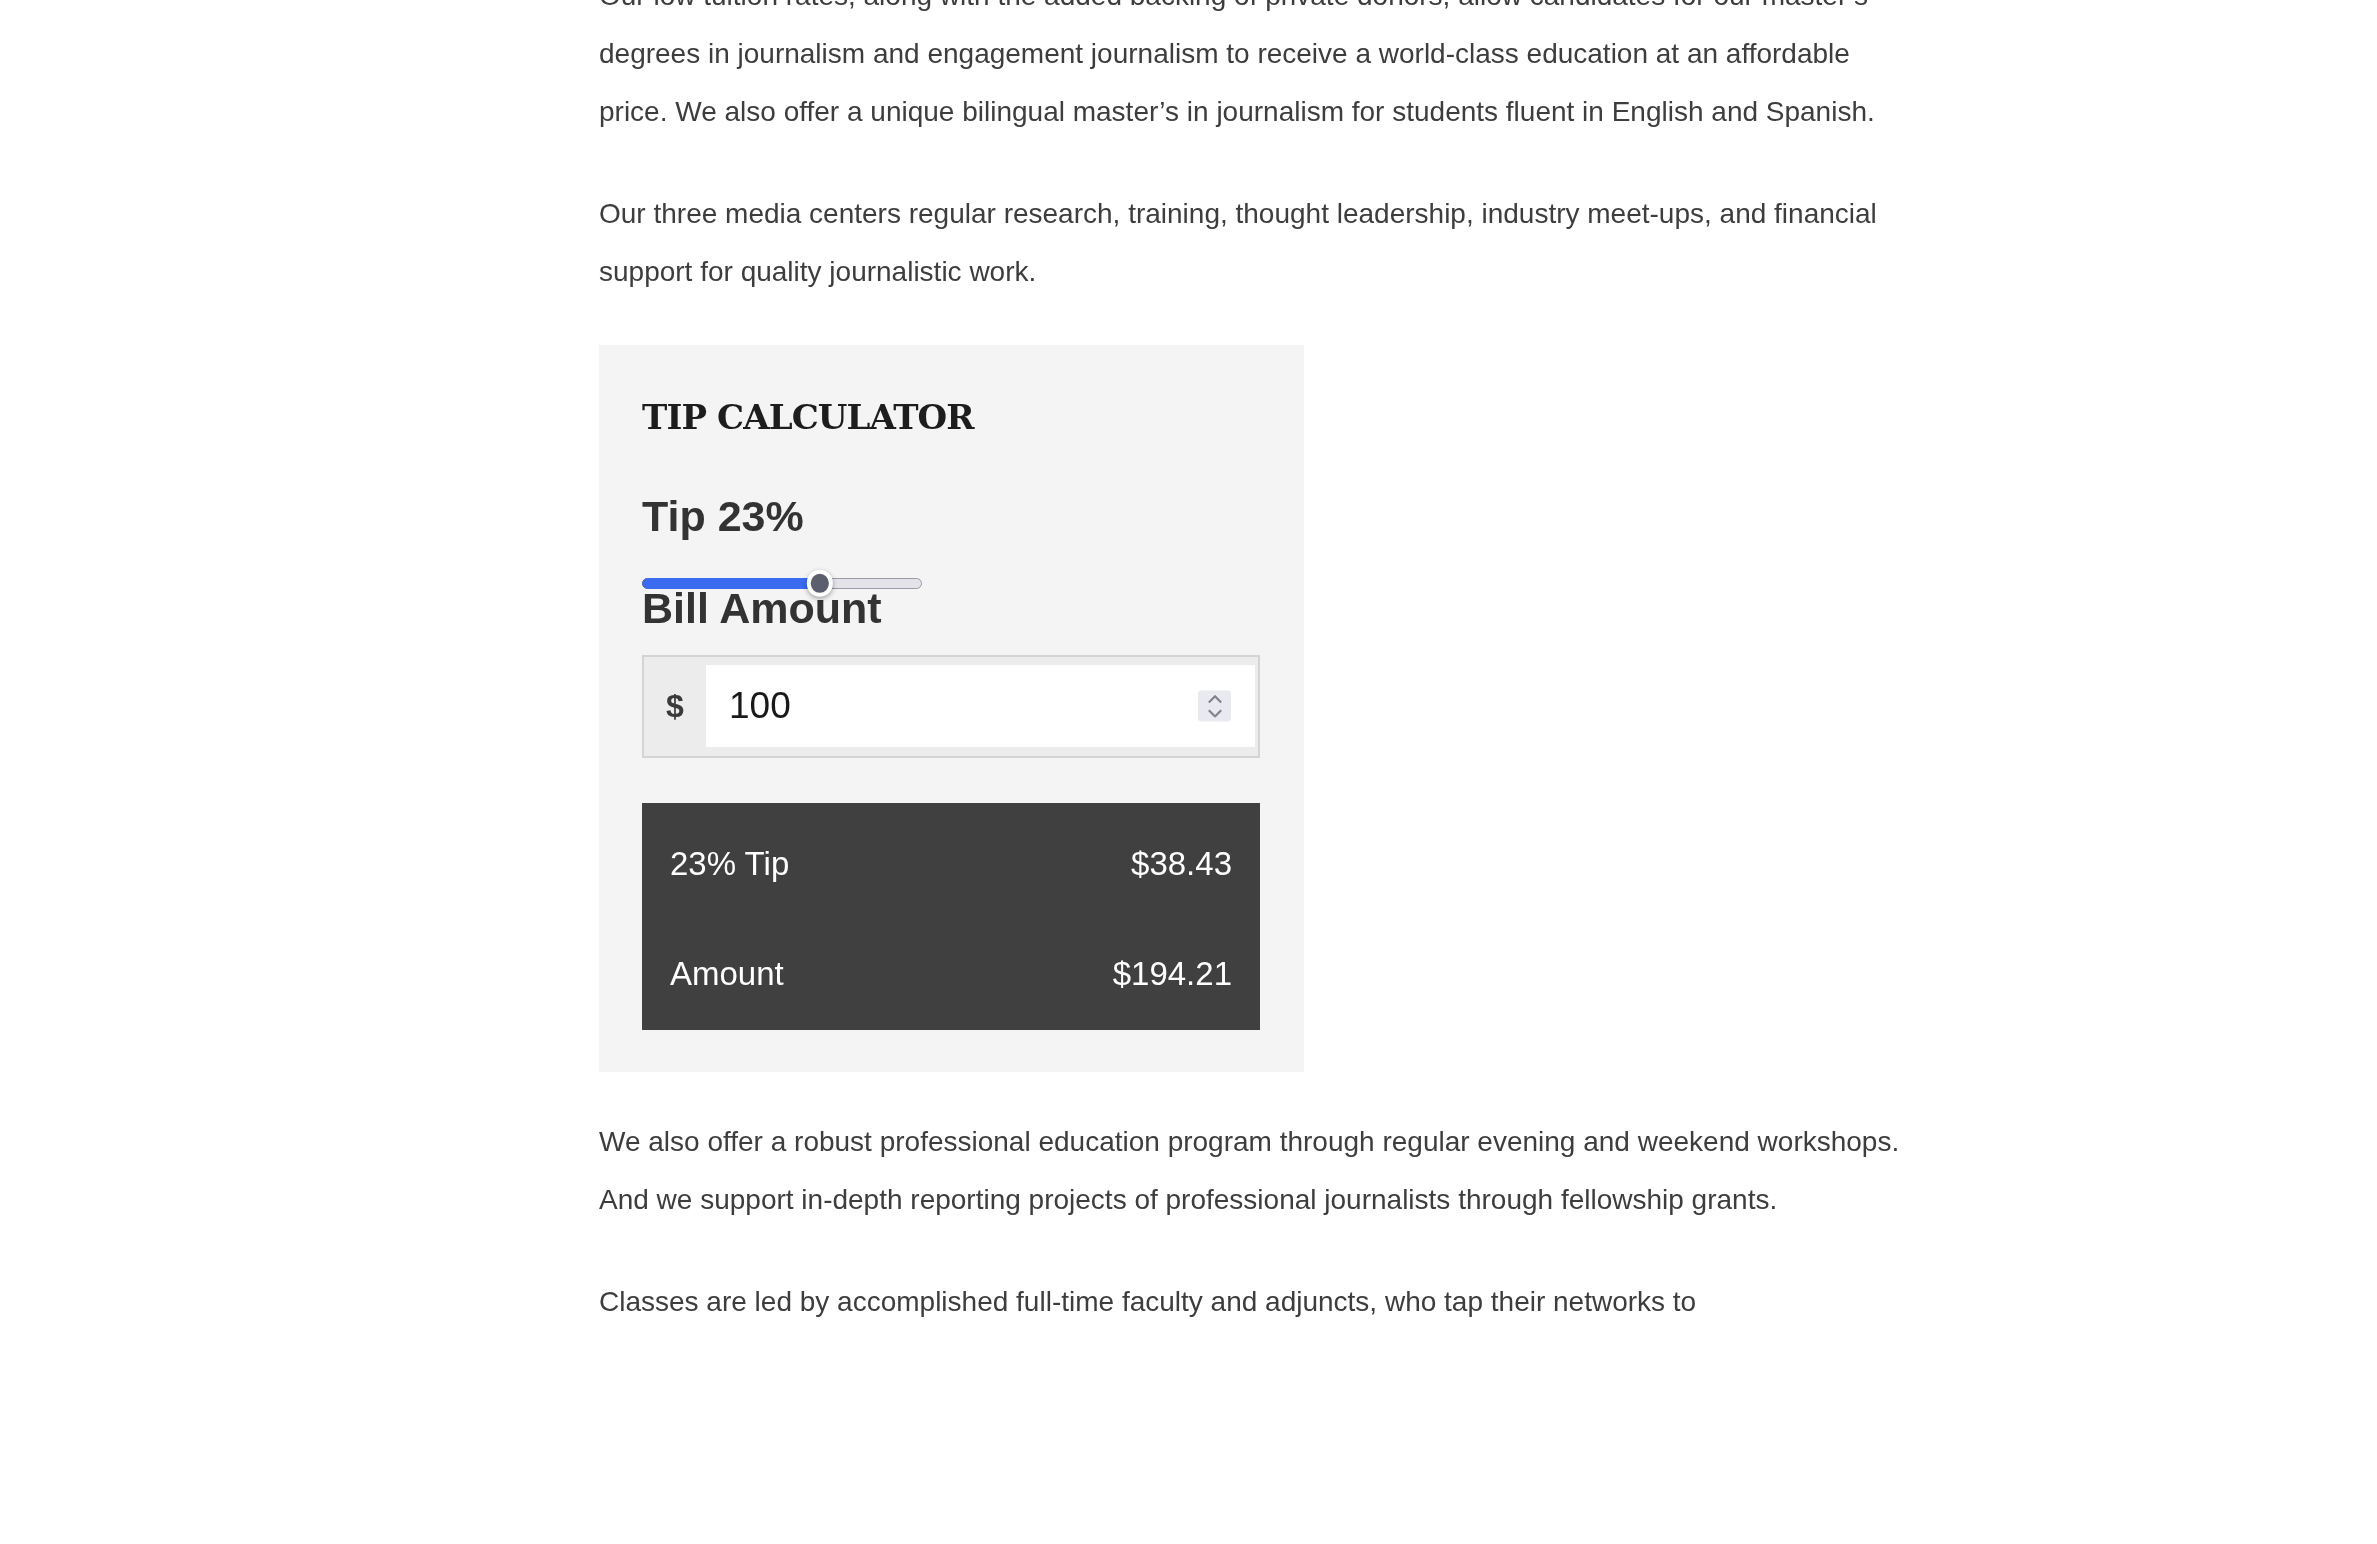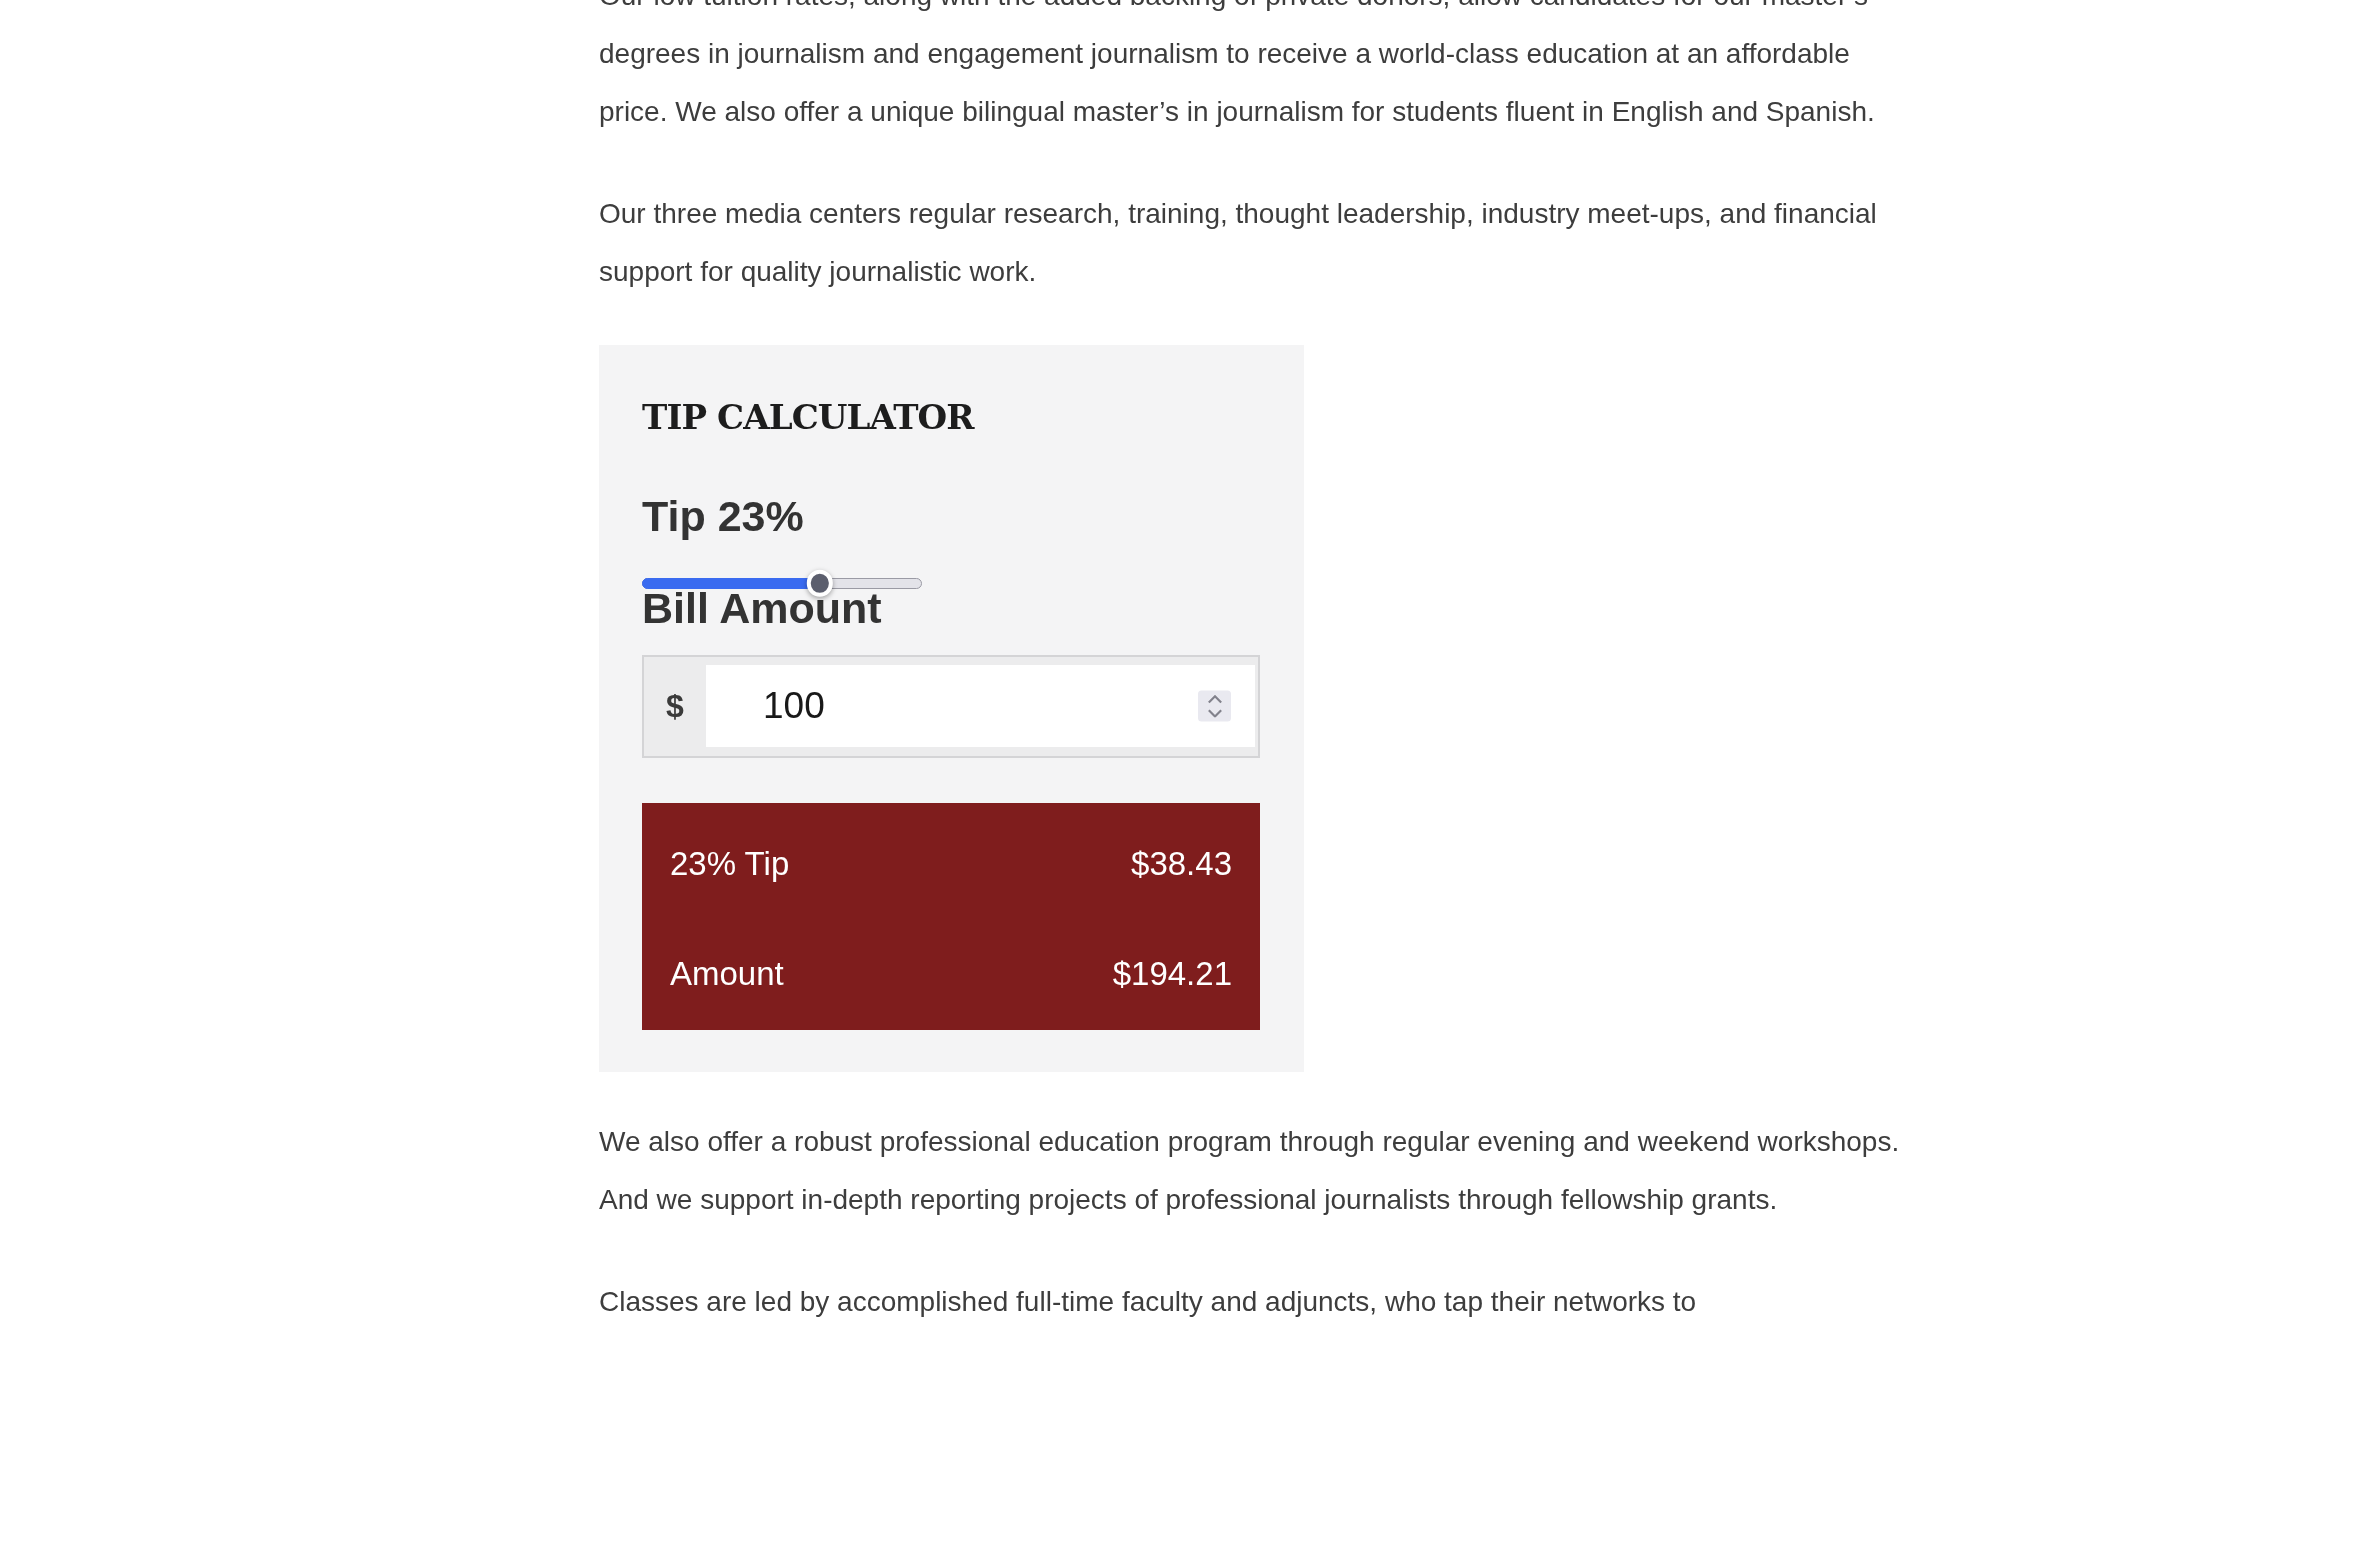--- a/index.html
+++ b/index.html
@@ -87,21 +87,20 @@
   .currency-cell {
     width: 62px;
     display: flex; align-items: center; justify-content: center;
     font-size: 32px; font-weight: 700; color: #3a3a3a;
   }
   .bill-field-wrap {
     flex: 1;
     position: relative;
     margin: 8.8px 2.6px 8.8px 0;
     background: #ffffff;
-    padding-left: 34px;
   }
   .bill-field {
     width: 100%; height: 100%;
     border: none; outline: none;
     background: transparent;
     font-family: "Liberation Sans", sans-serif;
     font-size: 37px; color: #191919;
     padding: 0 70px 0 23px;
   }
   .spinner {
@@ -113,21 +112,21 @@
     display: flex; flex-direction: column;
     align-items: center; justify-content: center;
     gap: 4.4px;
     cursor: pointer;
   }
 
   .results {
     margin-top: 45px;
     width: 618px;
     height: 227px;
-    background: #7f1d1d;
+    background: #404040;
     color: #ffffff;
     padding: 41px 28px 37px 28px;
     display: flex;
     flex-direction: column;
     justify-content: space-between;
   }
   .result-row {
     display: flex;
     justify-content: space-between;
     font-size: 33px;

